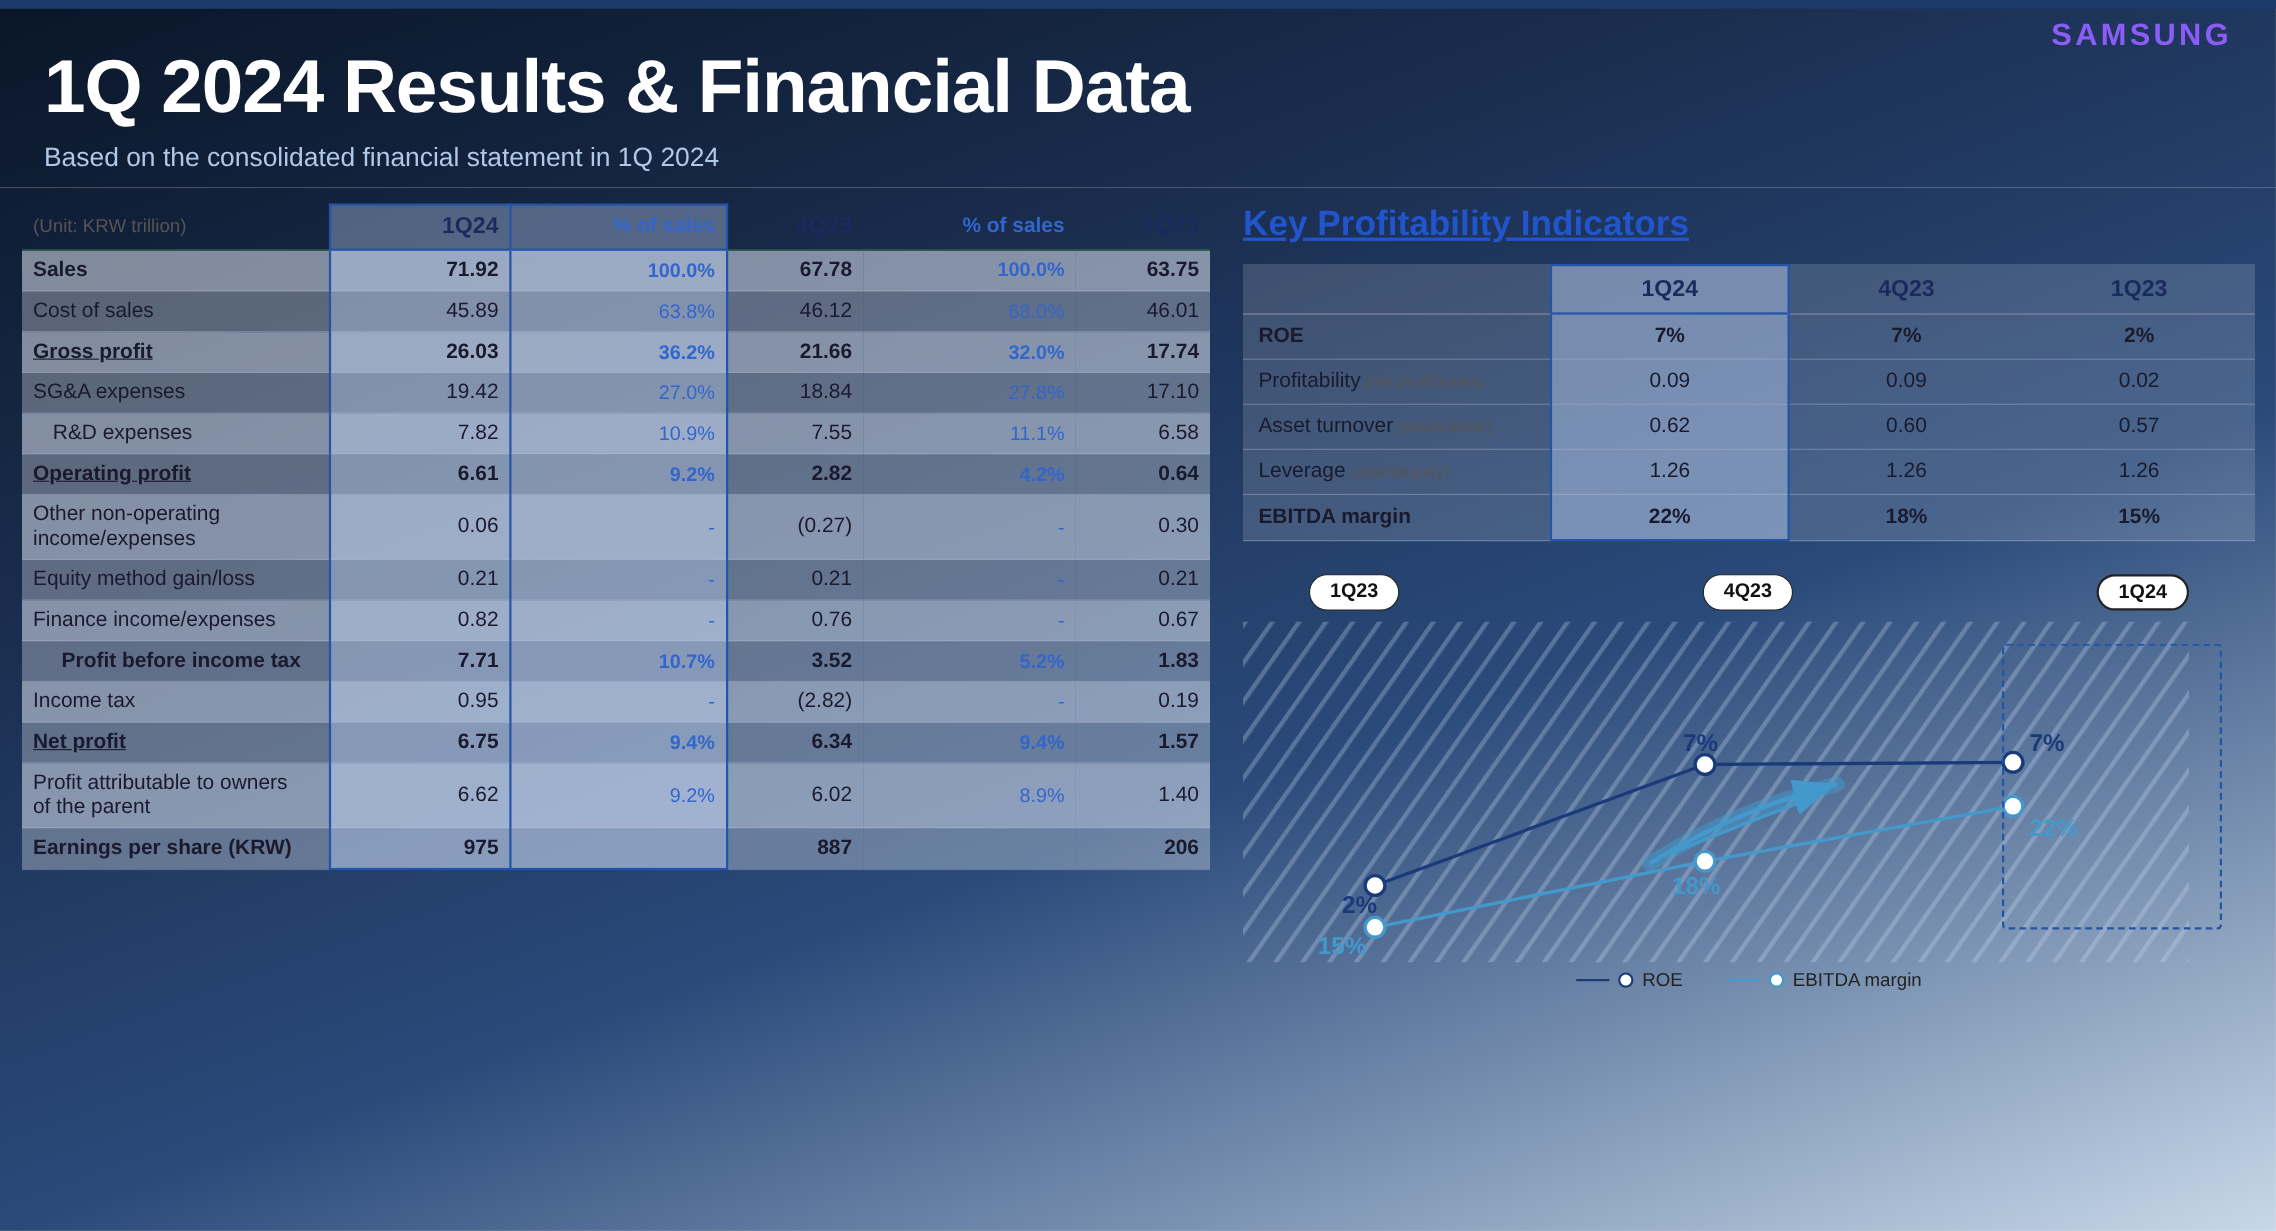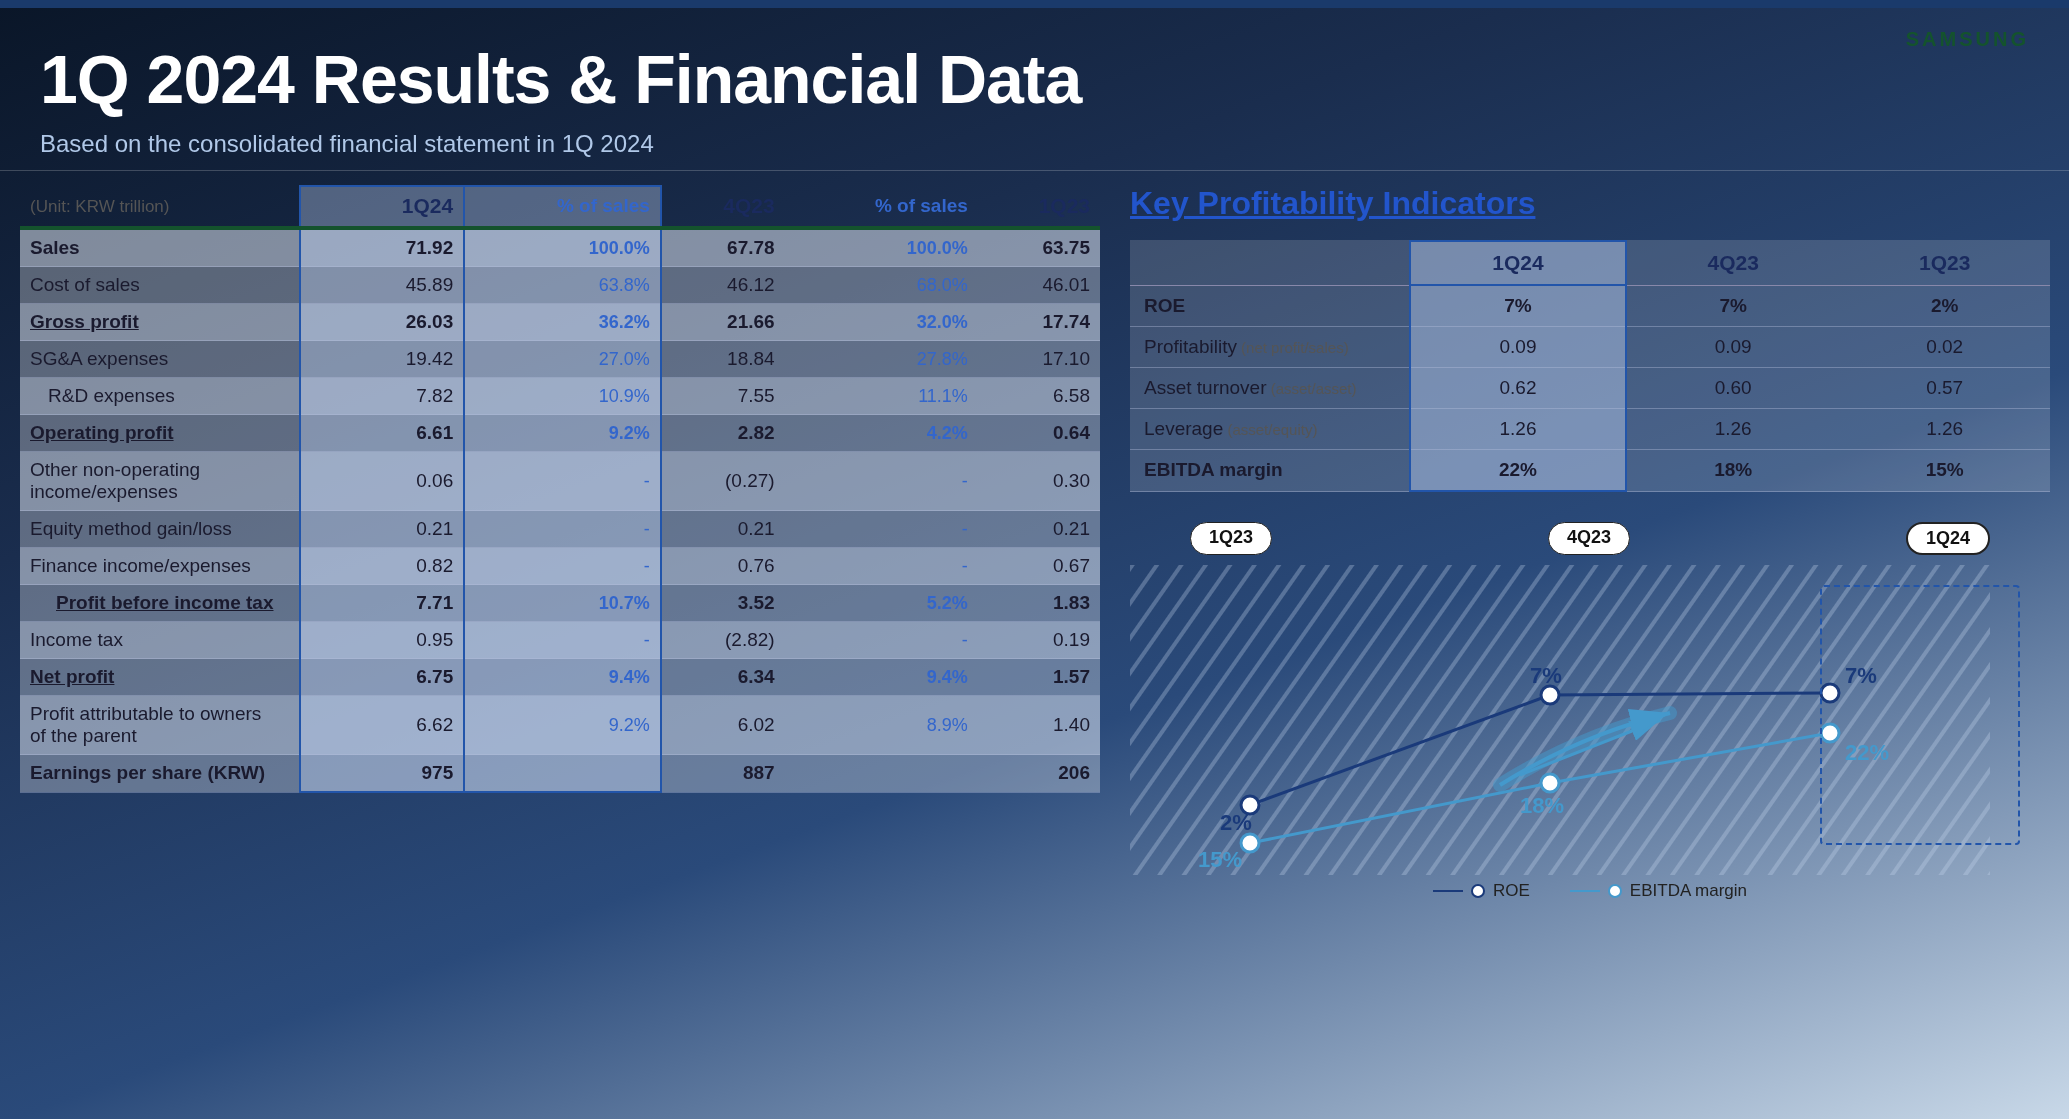--- a/index.html
+++ b/index.html
@@ -12,24 +12,24 @@
       position: relative;
     }
     .header-bar {
       position: absolute;
       top: 0; left: 0; right: 0;
       height: 8px;
       background: #1a3a6b;
     }
     .samsung-logo {
       position: absolute;
-      top: 28px;
+      top: 16px;
       right: 40px;
-      color: #14532d;
-      font-size: 20px;
+      color: #8b5cf6;
+      font-size: 28px;
       font-weight: bold;
       letter-spacing: 3px;
     }
     .main-title {
       position: absolute;
       top: 40px;
       left: 40px;
       color: white;
       font-size: 68px;
       font-weight: bold;
@@ -88,21 +88,21 @@
       border-top: 2px solid #2255aa;
     }
     .col-1q24-bot {
       border-bottom: 2px solid #2255aa;
     }
     .header-row th {
       color: #1a2a5e;
       font-size: 20px;
       font-weight: bold;
       padding-bottom: 8px;
-      border-bottom: 4px solid #14532d;
+      border-bottom: 1px solid #14532d;
     }
     .pct-col { color: #3366cc; font-size: 18px; }
     .indent { padding-left: 28px !important; }
     .row-alt { background: rgba(240,245,255,0.5); }
     .row-white { background: rgba(255,255,255,0.3); }
     .fin-table tr { border-bottom: 1px solid rgba(180,190,220,0.4); }
 
     
     .kpi-title {
       font-size: 32px;
@@ -301,21 +301,21 @@
         </tr>
         <tr class="row-alt">
           <td style="white-space: pre-line;">Finance income/expenses</td>
           <td class="col-1q24">0.82</td>
           <td class="col-1q24 pct-col">-</td>
           <td>0.76</td>
           <td class="pct-col">-</td>
           <td>0.67</td>
         </tr>
         <tr class="row-white">
-          <td style="font-weight: bold; text-decoration: underline; white-space: pre-line; padding-left: 36px;">Profit before income tax</td>
+          <td style="font-weight: bold; white-space: pre-line; padding-left: 36px;">Profit before income tax</td>
           <td class="col-1q24" style="font-weight: bold;">7.71</td>
           <td class="col-1q24 pct-col" style="font-weight: bold;">10.7%</td>
           <td style="font-weight: bold;">3.52</td>
           <td class="pct-col" style="font-weight: bold;">5.2%</td>
           <td style="font-weight: bold;">1.83</td>
         </tr>
         <tr class="row-alt">
           <td style="white-space: pre-line;">Income tax</td>
           <td class="col-1q24">0.95</td>
           <td class="col-1q24 pct-col">-</td>

